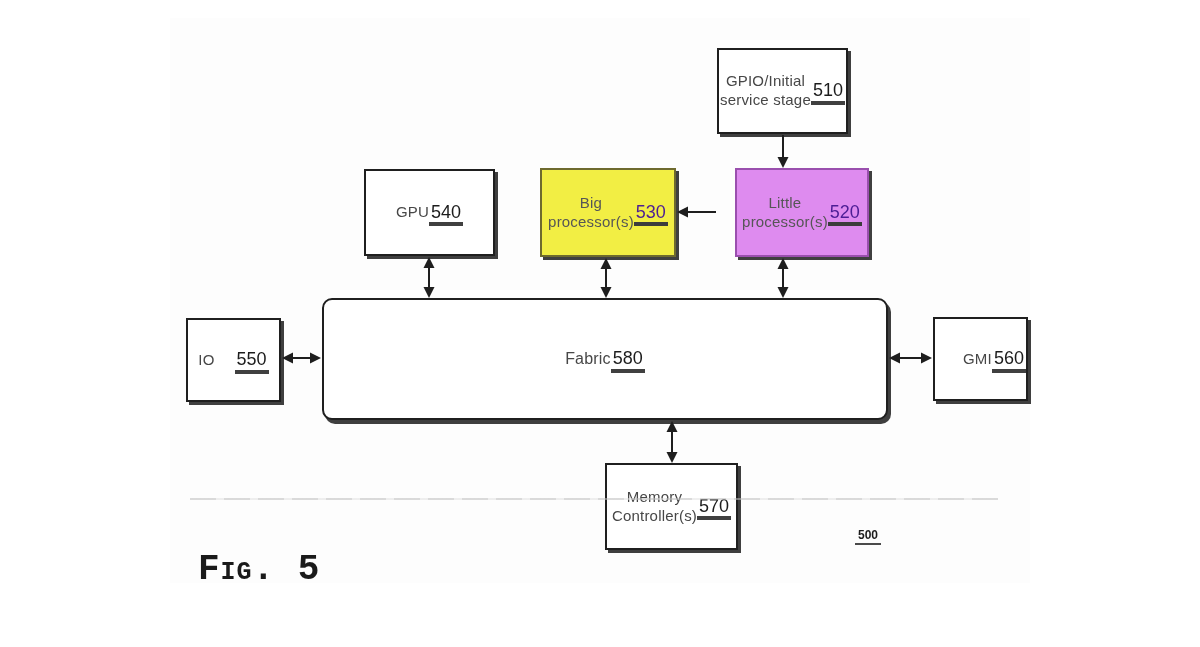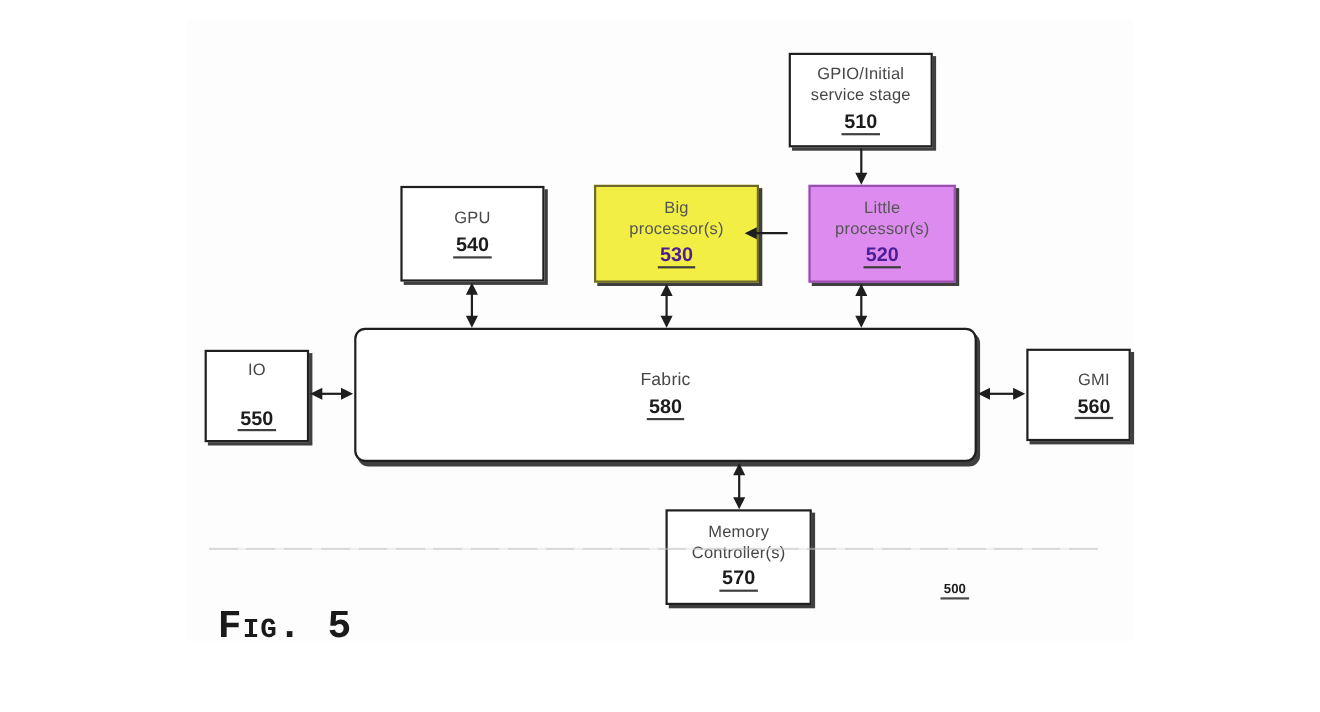--- a/index.html
+++ b/index.html
@@ -8,40 +8,40 @@
     background:#ffffff;
     font-family:"Liberation Sans","DejaVu Sans",sans-serif;
   }
   .stage{position:absolute;inset:0;}
   .sheet{
     position:absolute;left:170px;top:18px;width:860px;height:565px;
     background:#fdfdfd;
   }
   .box{
     position:absolute;
-    display:flex;flex-direction:column;align-items:center;justify-content:center;
+    display:flex;align-items:center;justify-content:center;
     background:#ffffff;
     border:2px solid #1f1f1f;
     box-shadow:3px 3px 0 #3f3f3f;
     box-sizing:border-box;
     text-align:center;
   }
   .box-label{
     color:#474747;
     font-size:15px;
     line-height:1.25;
     white-space:pre-line;
     letter-spacing:0.2px;
   }
   .box-ref{
     margin-top:3px;
     font-size:18px;
-    font-weight:bold;
+    font-weight:normal;
     color:#1c1c1c;
-    border-bottom:2px solid #404040;
+    border-bottom:4px solid #404040;
     padding:0 2px 0px 2px;
     line-height:1.15;
   }
   .fabric{
     border-radius:10px;
     box-shadow:3px 4px 0 #3f3f3f;
   }
   .fabric .box-label{font-size:16px;}
   .colored .box-label{color:#565656;}
   .colored .box-ref{color:#4c1d95;border-bottom-color:#3c3c3c;}
@@ -76,21 +76,21 @@
     <div class="box-label">GPIO/Initial
 service stage</div>
     <div class="box-ref">510</div>
   </div>
 
   <div class="box" style="left:364px;top:169px;width:131px;height:87px;">
     <div class="box-label">GPU</div>
     <div class="box-ref">540</div>
   </div>
 
-  <div class="box colored" style="left: 540px; top: 168px; width: 150px; height: 89px; background-color: rgb(242, 238, 68); border-color: rgb(110, 106, 46);">
+  <div class="box colored" style="left: 540px; top: 168px; width: 136px; height: 89px; background-color: rgb(242, 238, 68); border-color: rgb(110, 106, 46);">
     <div class="box-label">Big
 processor(s)</div>
     <div class="box-ref">530</div>
   </div>
 
   <div class="box colored" style="left: 716px; top: 168px; width: 134px; height: 89px; background-color: rgb(222, 139, 239); border-color: rgb(154, 79, 174); margin-left: 19px;">
     <div class="box-label">Little
 processor(s)</div>
     <div class="box-ref">520</div>
   </div>

